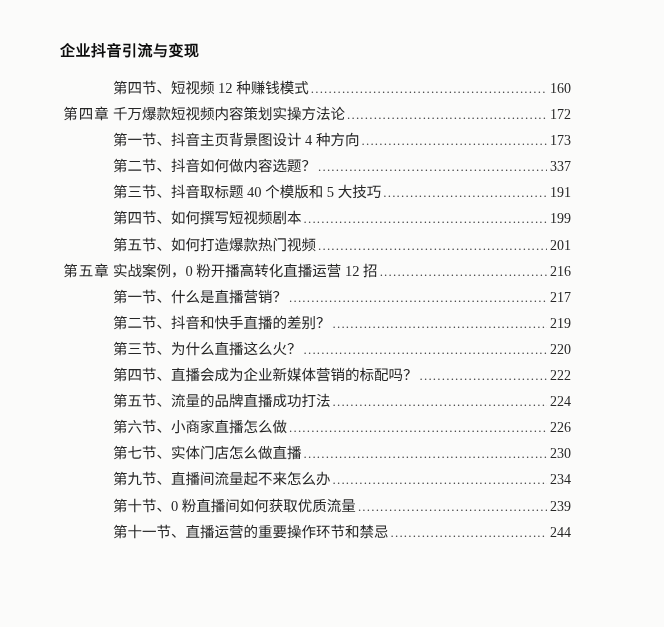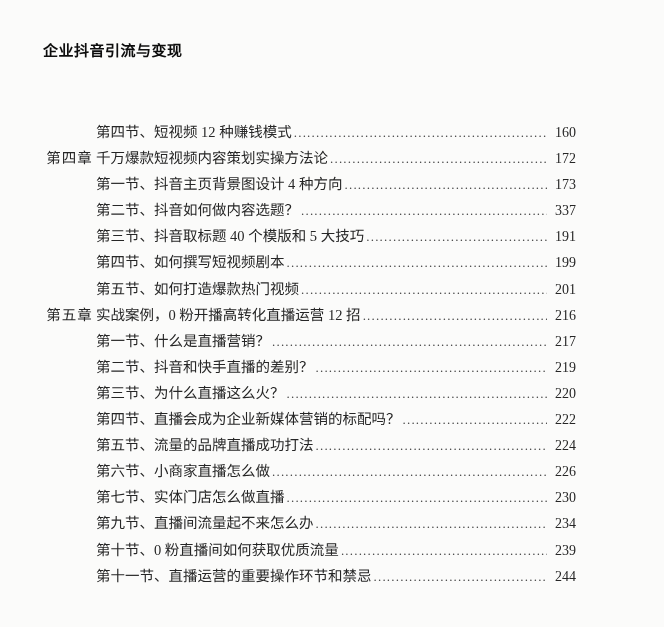--- a/index.html
+++ b/index.html
@@ -11,21 +11,21 @@
     height: 627px;
     background: #fbfbfa;
     overflow: hidden;
     font-family: "Liberation Serif", "DejaVu Serif", serif;
     color: #262626;
   }
   .page {
     box-sizing: border-box;
     width: 664px;
     height: 627px;
-    padding: 42px 88px 0 43px;
+    padding: 42px 88px 0 60px;
   }
   .doc-title {
     font-family: "Liberation Sans", "DejaVu Sans", sans-serif;
     font-weight: 700;
     font-size: 15px;
     line-height: 18px;
     color: #0d0d0d;
     letter-spacing: 0.5px;
     margin: 0 0 16px 0;
   }
@@ -42,38 +42,37 @@
   .chap {
     flex: none;
     width: 53px;
     color: #262626;
     letter-spacing: 1px;
     text-align: center;
   }
   .label {
     flex: none;
     color: #262626;
-    margin-top: 44px;
   }
   .dots {
     flex: 1 1 auto;
     overflow: hidden;
     min-width: 0;
     margin-left: 2px;
     color: #4a4a4a;
   }
   .dots::after {
     content: "......................................................................................................................................................................";
     font-size: 13px;
     letter-spacing: 1.2px;
   }
   .pagenum {
     flex: none;
     min-width: 26px;
-    text-align: right;
+    text-align: left;
     padding-left: 3px;
     font-size: 14px;
     color: #262626;
   }
 </style>
 </head>
 <body>
 
 <div class="page">
   <h1 class="doc-title">企业抖音引流与变现</h1>

